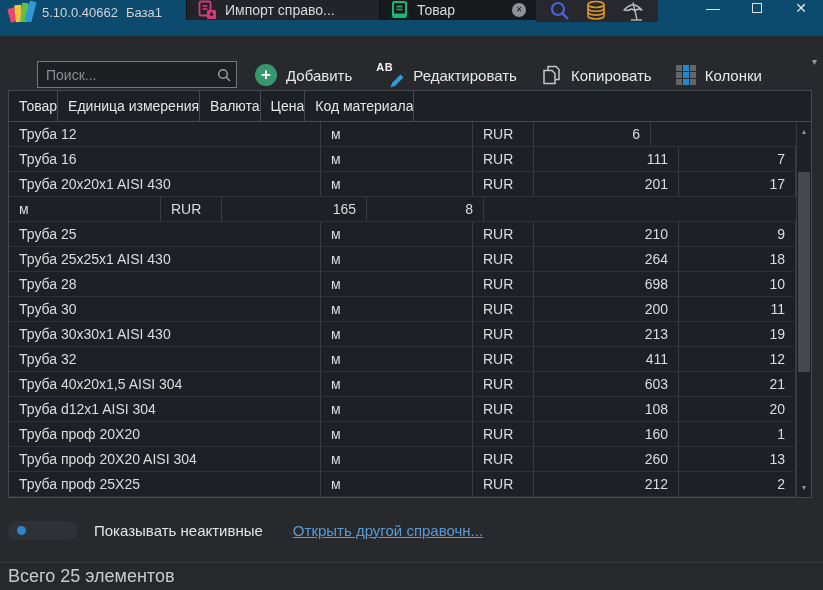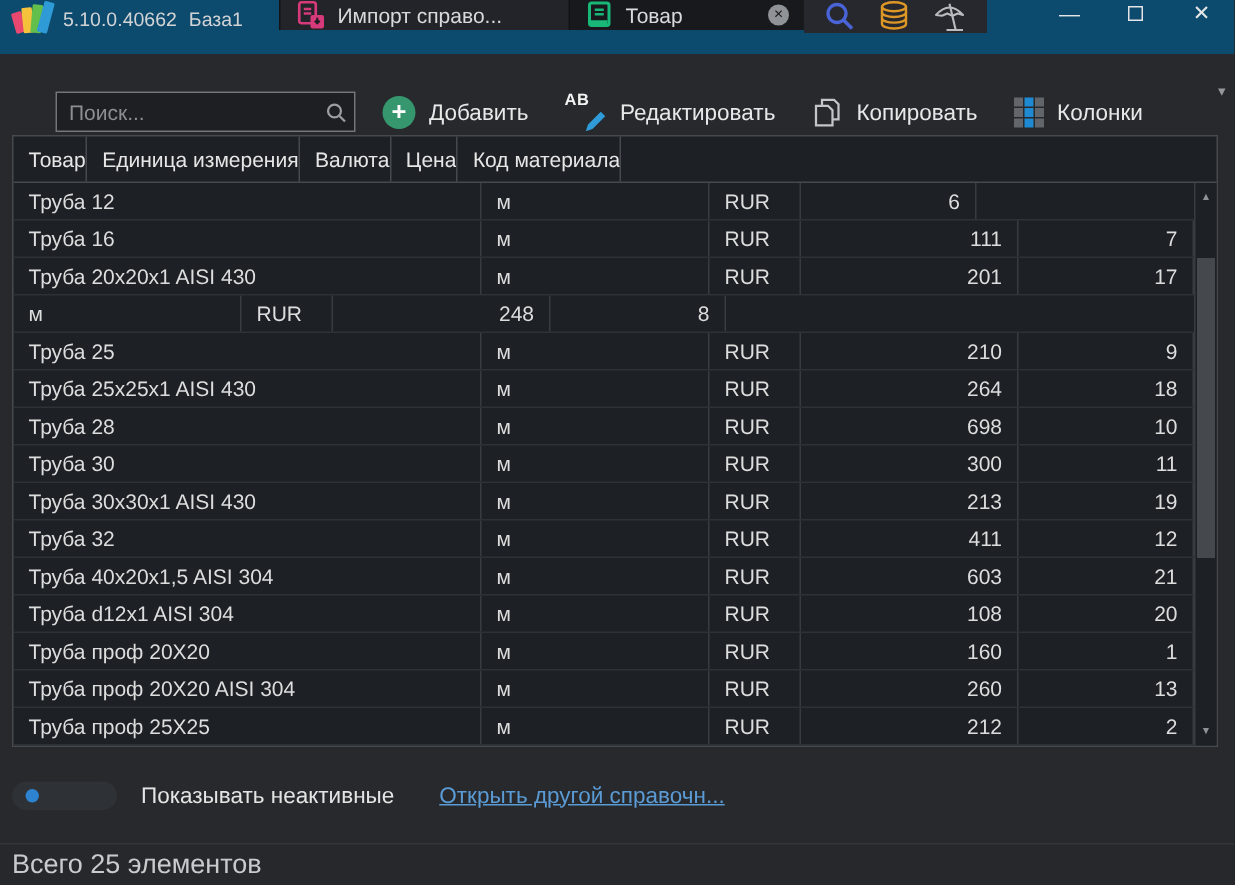--- a/index.html
+++ b/index.html
@@ -246,21 +246,21 @@
         <div class="td c0">Труба 20x20x1 AISI 430</div>
         <div class="td c1">м</div>
         <div class="td c2">RUR</div>
         <div class="td c3 num">201</div>
         <div class="td c4 num">17</div>
       </div>
 
       <div class="tr">
         <div class="td c1">м</div>
         <div class="td c2">RUR</div>
-        <div class="td c3 num">248</div>
+        <div class="td c3 num">165</div>
         <div class="td c4 num">8</div>
       </div>
 
       <div class="tr">
         <div class="td c0">Труба 25</div>
         <div class="td c1">м</div>
         <div class="td c2">RUR</div>
         <div class="td c3 num">210</div>
         <div class="td c4 num">9</div>
       </div>
@@ -278,21 +278,21 @@
         <div class="td c1">м</div>
         <div class="td c2">RUR</div>
         <div class="td c3 num">698</div>
         <div class="td c4 num">10</div>
       </div>
 
       <div class="tr">
         <div class="td c0">Труба 30</div>
         <div class="td c1">м</div>
         <div class="td c2">RUR</div>
-        <div class="td c3 num">300</div>
+        <div class="td c3 num">200</div>
         <div class="td c4 num">11</div>
       </div>
 
       <div class="tr">
         <div class="td c0">Труба 30x30x1 AISI 430</div>
         <div class="td c1">м</div>
         <div class="td c2">RUR</div>
         <div class="td c3 num">213</div>
         <div class="td c4 num">19</div>
       </div>

